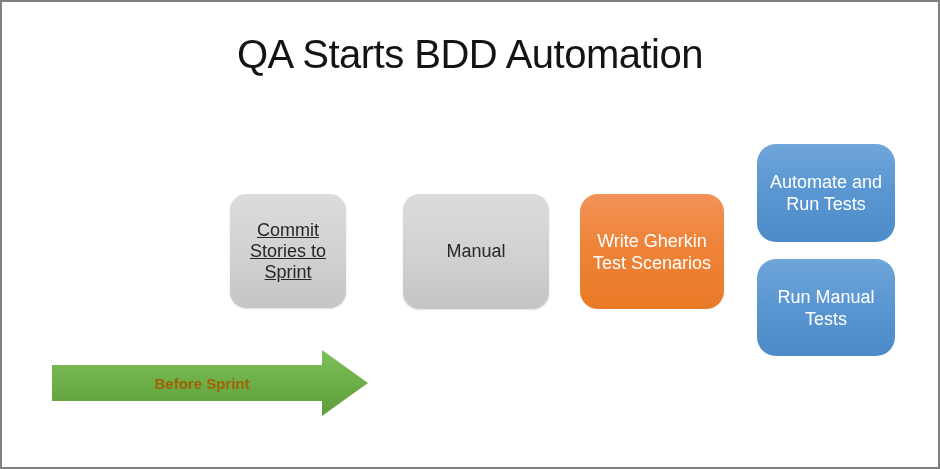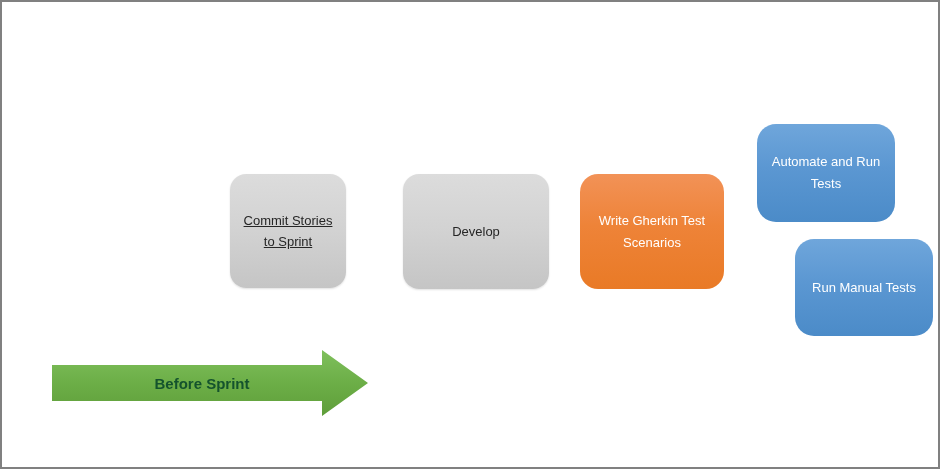--- a/index.html
+++ b/index.html
@@ -29,23 +29,24 @@
     color: #141414;
     letter-spacing: -0.5px;
   }
   .box {
     position: absolute;
     box-sizing: border-box;
     display: flex;
     align-items: center;
     justify-content: center;
     text-align: center;
-    font-size: 13px;
+    font-size: 18px;
     line-height: 21px;
     padding: 20px 12px;
+    margin-top: 20px;
   }
   .box.gray {
     background: linear-gradient(180deg, #dcdcdc 0%, #d2d2d2 50%, #c5c5c5 100%);
     border-radius: 16px;
     color: #262626;
     box-shadow: 0 1px 2px rgba(0,0,0,0.12);
   }
   .box.orange {
     background: linear-gradient(180deg, #f29257 0%, #ee8338 45%, #e97a26 100%);
     border-radius: 18px;
@@ -56,58 +57,59 @@
     background: linear-gradient(180deg, #6fa6db 0%, #5b97d2 45%, #4b8bc8 100%);
     border-radius: 19px;
     color: #ffffff;
     line-height: 22px;
   }
   #box-write-stories { left: 50px;  top: 172px; width: 140px; height: 114px; }
   #box-commit       { left: 228px; top: 172px; width: 116px; height: 114px; text-decoration: underline; }
   #box-develop      { left: 401px; top: 172px; width: 146px; height: 115px; }
   #box-gherkin      { left: 578px; top: 172px; width: 144px; height: 115px; }
   #box-automate     { left: 755px; top: 122px; width: 138px; height: 98px;  }
-  #box-manual       { left: 793px; top: 237px; width: 138px; height: 97px;  }
+  #box-manual       { left: 755px; top: 237px; width: 138px; height: 97px;  }
 
   .arrow-wrap {
     position: absolute;
     top: 348px;
     height: 66px;
   }
   #arrow-before { left: 50px;  width: 316px; }
   #arrow-during { left: 403px; width: 497px; }
   .arrow-wrap svg {
     position: absolute;
     left: 0; top: 0;
     display: block;
   }
   .arrow-label {
     position: absolute;
     left: 0; right: 16px; top: 0; bottom: 0;
     display: flex;
     align-items: center;
     justify-content: center;
-    color: #14532d;
+    color: #a16207;
     font-size: 15px;
     font-weight: 700;
   }
 </style>
 </head>
 <body>
 
 <div class="slide">
 
+  <h1 class="title">QA Starts BDD Automation</h1>
 
 
   <div class="box gray" id="box-commit">
     <span>Commit Stories to Sprint</span>
   </div>
 
   <div class="box gray" id="box-develop">
-    <span>Develop</span>
+    <span>Manual</span>
   </div>
 
   <div class="box orange" id="box-gherkin">
     <span>Write Gherkin Test Scenarios</span>
   </div>
 
   <div class="box blue" id="box-automate">
     <span>Automate and Run Tests</span>
   </div>
 

